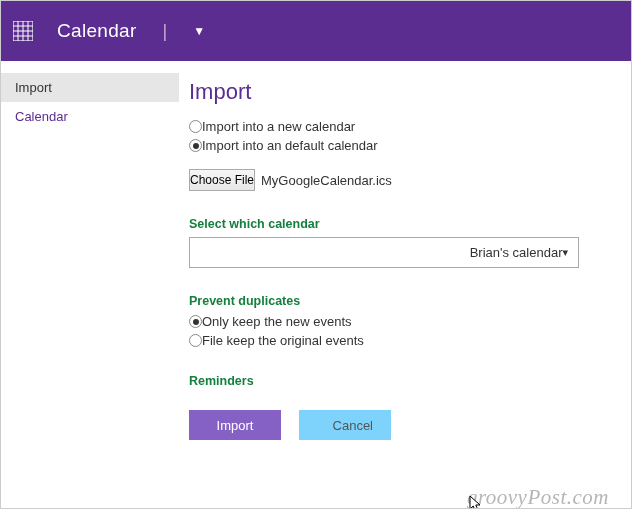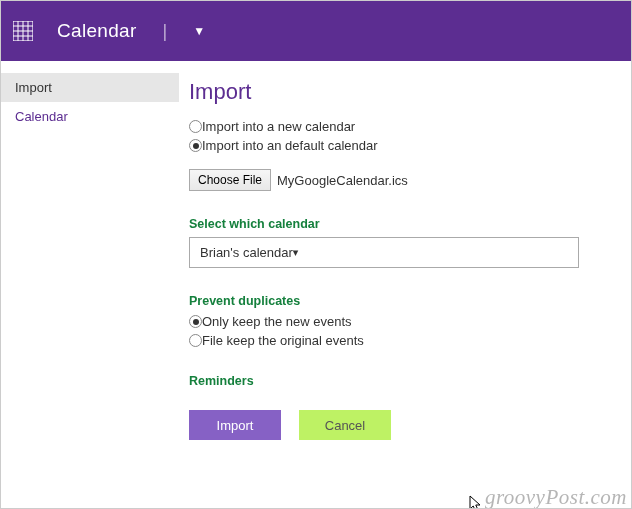--- a/index.html
+++ b/index.html
@@ -99,39 +99,39 @@
   }
   .file-row {
     margin-top: 16px;
     display: flex;
     align-items: center;
     gap: 6px;
   }
   .choose-file-btn {
     background: linear-gradient(#f6f6f6,#e8e8e8);
     border: 1px solid #aaa;
-    padding: 3px 8px;
+    padding: 3px 0;
     font-size: 12px;
     font-family: inherit;
     cursor: pointer;
   }
   .section-label {
     margin-top: 26px;
     margin-bottom: 6px;
     font-size: 12.5px;
     color: #15803d;
     font-weight: 600;
   }
   .select-box {
     width: 100%;
     max-width: 390px;
     border: 1px solid #aaa;
     padding: 7px 10px;
     display: flex;
-    justify-content: flex-start;
+    justify-content: flex-end;
     align-items: center;
     cursor: pointer;
     background: #fff;
     font-size: 13px;
   }
   .select-caret { font-size: 11px; color:#333; }
   .button-row {
     margin-top: 22px;
     display: flex;
     gap: 18px;
@@ -144,26 +144,27 @@
     font-family: inherit;
     font-size: 13px;
     cursor: pointer;
     padding: 0 18px;
   }
   .btn-primary {
     background: #8661c5;
     color: #fff;
   }
   .btn-secondary {
-    background: #bef264;
+    background: #7dd3fc;
     color: #555;
+    text-align: right;
   }
   .watermark {
     position: absolute;
-    right: 4px;
+    right: 22px;
     bottom: 14px;
     font-family: Georgia, "Times New Roman", serif;
     font-style: italic;
     font-size: 21px;
     color: rgba(120,120,120,0.55);
     letter-spacing: 0.5px;
     pointer-events: none;
   }
   .cursor {
     position: absolute;

